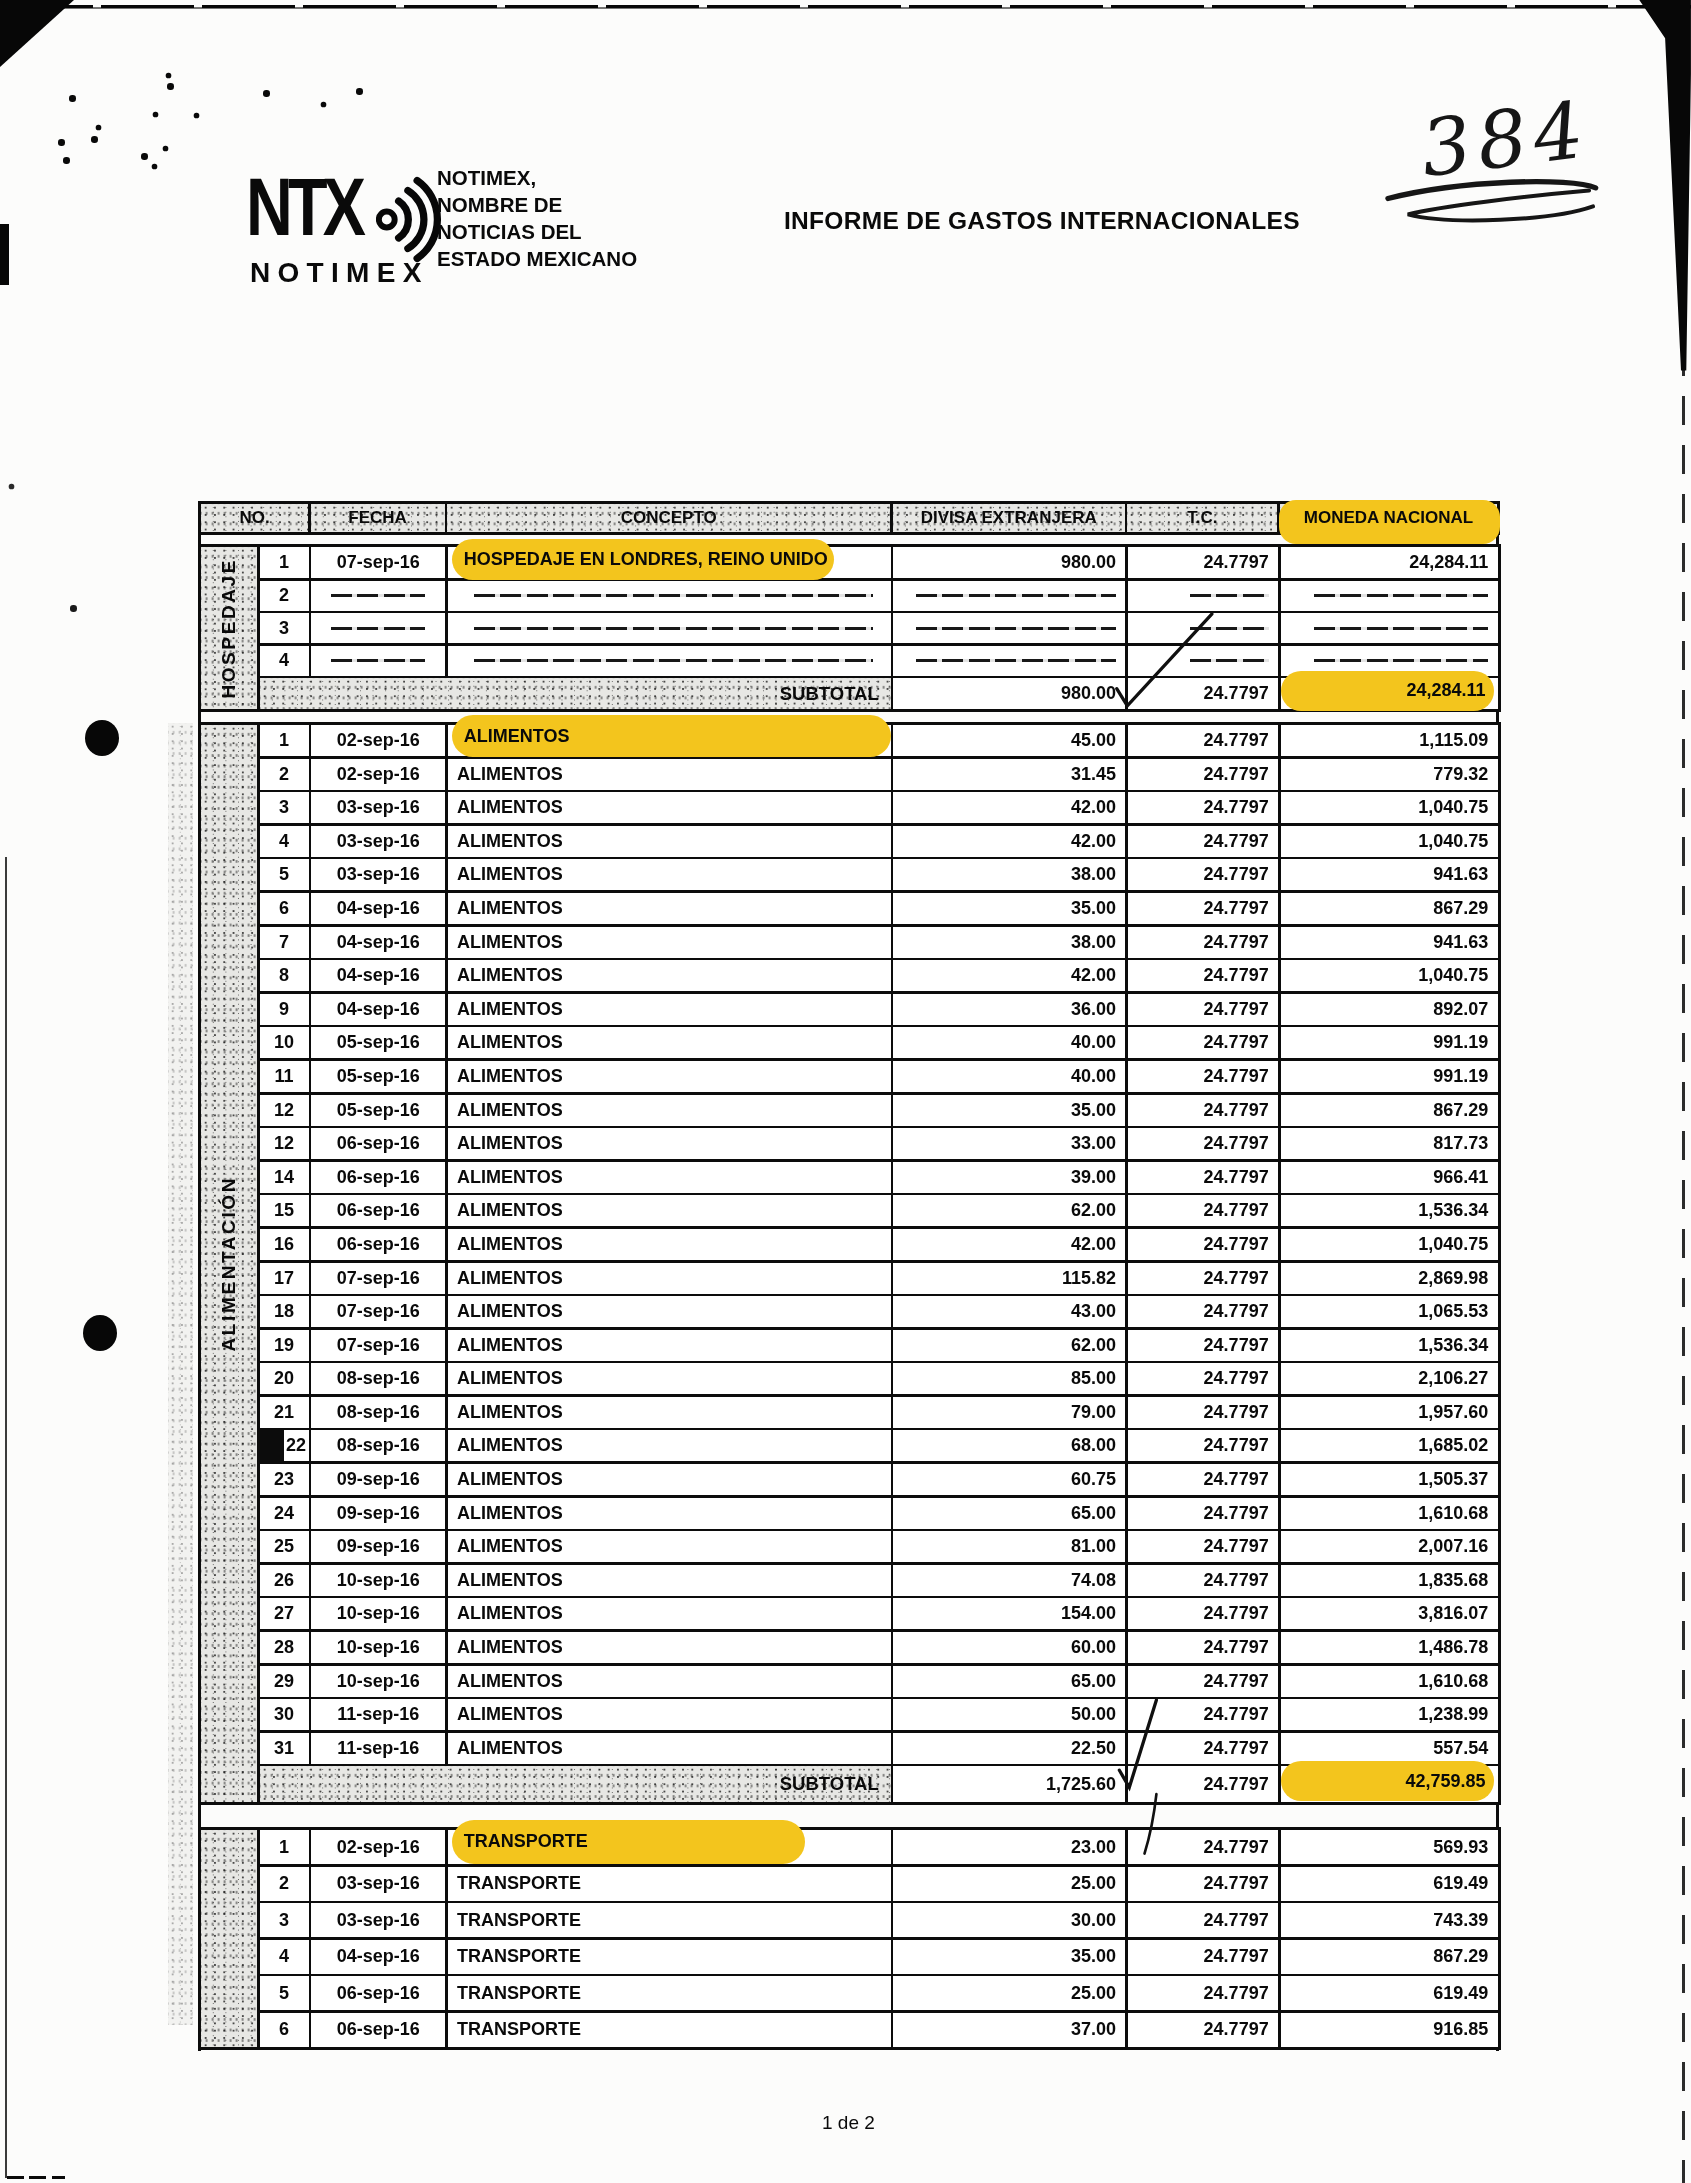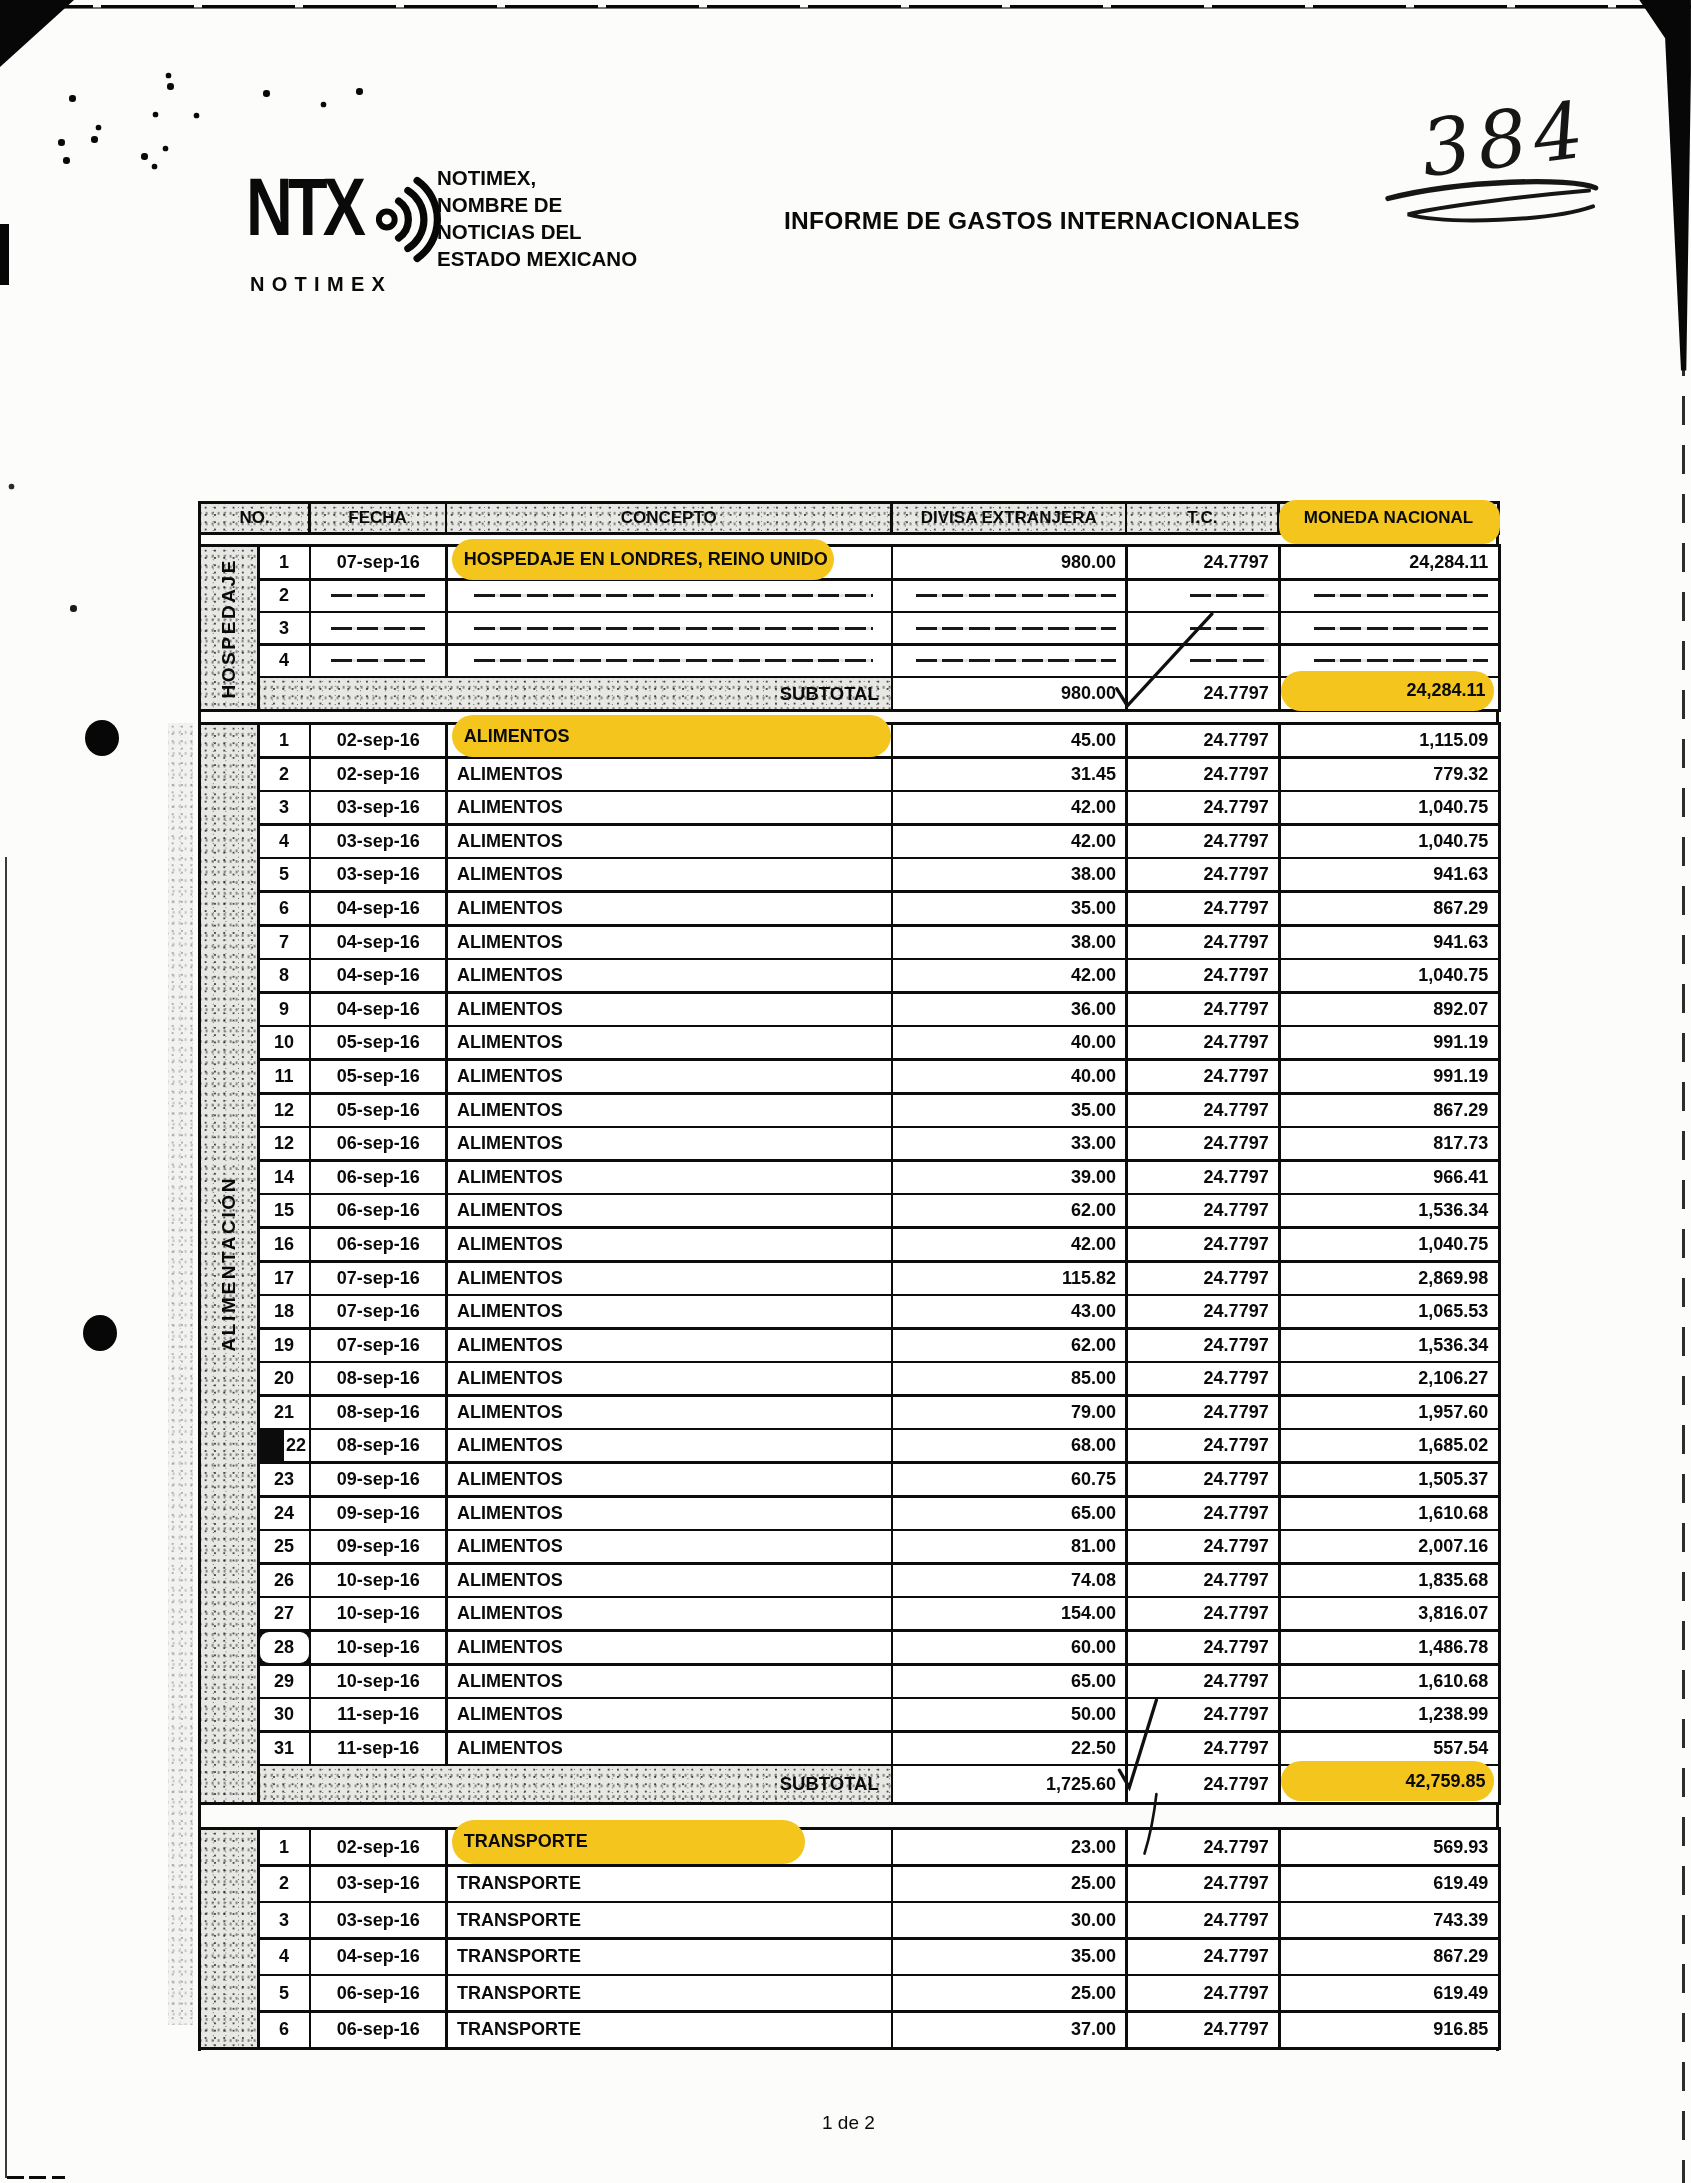--- a/index.html
+++ b/index.html
@@ -22,21 +22,21 @@
       radial-gradient(rgba(10,10,10,.45) 0.7px, transparent 1px),
       radial-gradient(rgba(10,10,10,.6) 0.7px, transparent 0.9px);
     background-size:9.3px 7.3px,6px 10.6px,12.6px 4.6px;
     background-position:0 0,2.6px 4px,6px 1.3px;}
 
   
   #logo{position:absolute;left:246px;top:167px;width:218px;height:119px;}
   .ntx{font-size:81px;font-weight:900;letter-spacing:-6px;line-height:1;
        transform:scaleX(.8);transform-origin:left top;display:inline-block;}
   #logo-arcs{position:absolute;left:130px;top:2.6px;}
-  .logo-caption{position:absolute;left:4px;top:106px;font-size:20px;font-weight:700;letter-spacing:7.3px;}
+  .logo-caption{position:absolute;left:4px;top:90px;font-size:28px;font-weight:700;letter-spacing:7.3px;}
   #org{position:absolute;left:437px;top:164px;font-size:20.5px;font-weight:700;line-height:27px;}
   #title{position:absolute;left:784px;top:207px;font-size:24.5px;font-weight:700;letter-spacing:0.3px;}
   #footer{position:absolute;left:822px;top:2112px;font-size:19px;font-weight:400;}
 
   
   #info-table{left:198px;top:316px;grid-template-columns:463px 221px 202px 177px 221px;grid-template-rows:45px 42px;}
   #trip-table{left:198px;top:421px;grid-template-columns:254px 221px 815px;grid-template-rows:28px 41px;}
   #exp-header{left:198px;top:501px;grid-template-columns:107px 134px 443px 232px 150px 217px;grid-template-rows:28.4px;}
   .u{text-decoration:underline;}
 
@@ -436,21 +436,21 @@
       <div class="cell c-num" style="grid-area: 26 / 6;">24.7797</div>
       <div class="cell c-num" style="grid-area: 26 / 7;">1,835.68</div>
       <div class="cell c-center" style="grid-area: 27 / 2;">
         <span>27</span>
       </div>
       <div class="cell c-center" style="grid-area: 27 / 3;">10-sep-16</div>
       <div class="cell c-left" style="grid-area: 27 / 4;">ALIMENTOS</div>
       <div class="cell c-num" style="grid-area: 27 / 5;">154.00</div>
       <div class="cell c-num" style="grid-area: 27 / 6;">24.7797</div>
       <div class="cell c-num" style="grid-area: 27 / 7; text-align: right;">3,816.07</div>
-      <div class="cell c-center" style="grid-area: 28 / 2; border-radius: 9px;">
+      <div class="cell c-center" style="grid-area: 28 / 2;">
         <span>28</span>
       </div>
       <div class="cell c-center" style="grid-area: 28 / 3;">10-sep-16</div>
       <div class="cell c-left" style="grid-area: 28 / 4;">ALIMENTOS</div>
       <div class="cell c-num" style="grid-area: 28 / 5;">60.00</div>
       <div class="cell c-num" style="grid-area: 28 / 6;">24.7797</div>
       <div class="cell c-num" style="grid-area: 28 / 7;">1,486.78</div>
       <div class="cell c-center" style="grid-area: 29 / 2;">
         <span>29</span>
       </div>

